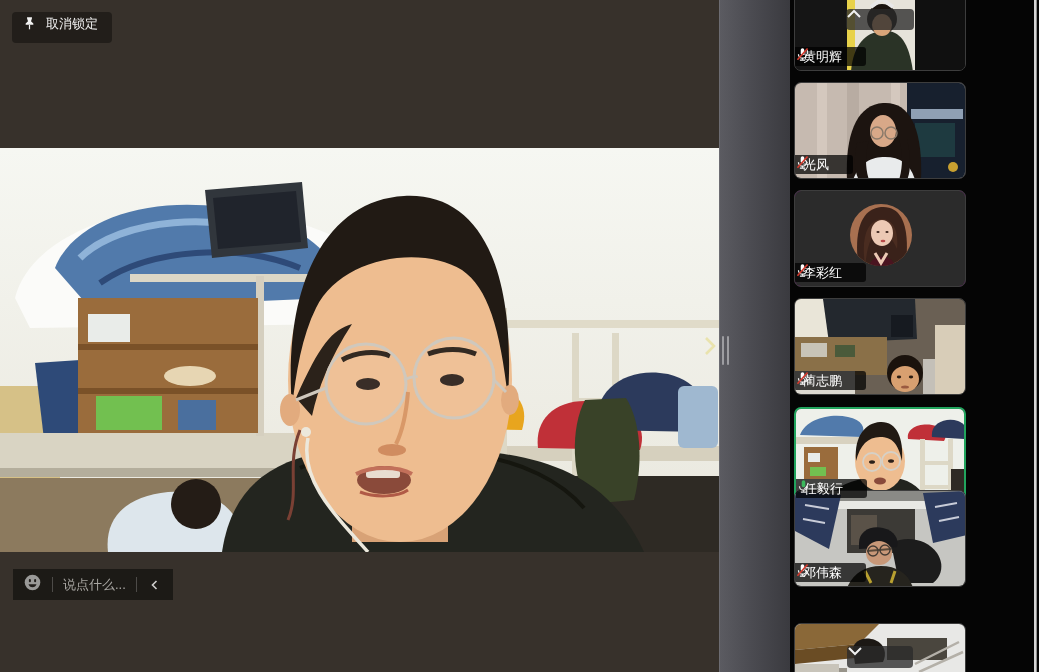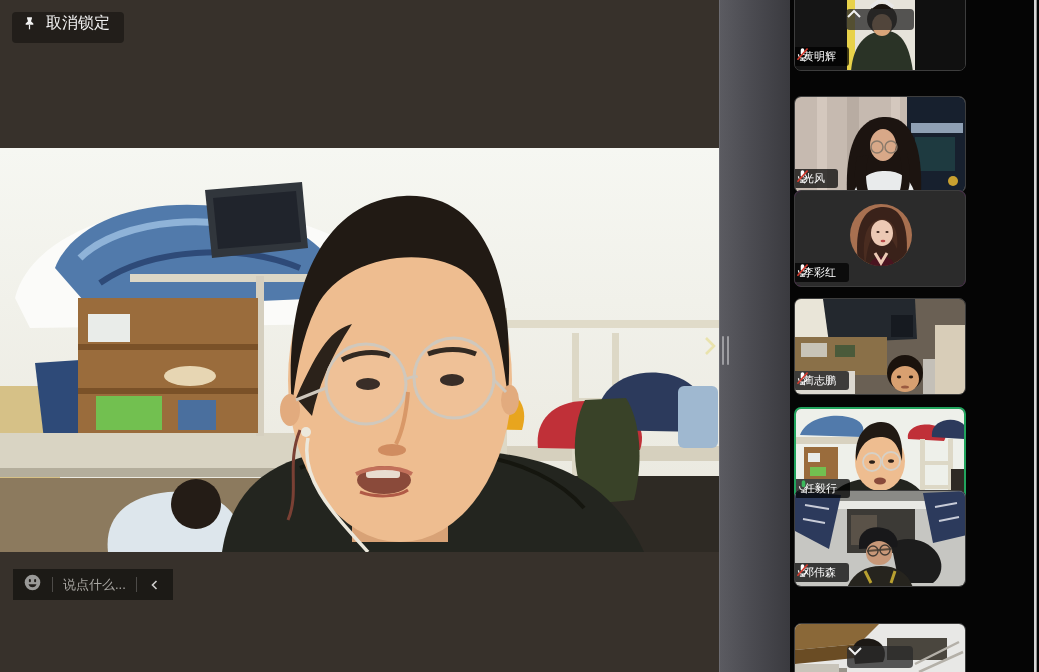--- a/index.html
+++ b/index.html
@@ -7,21 +7,21 @@
   #app{position:relative;width:1039px;height:672px;overflow:hidden;
        font-family:"Liberation Sans","DejaVu Sans",sans-serif;background:#37312b;}
 
   
   .stage{position:absolute;left:0;top:0;width:719px;height:672px;background:#37312b;}
   .main-video{position:absolute;left:0;top:148px;width:719px;height:404px;overflow:hidden;background:#eef0ea;}
   .main-video svg{display:block;}
 
   .pin-btn{position:absolute;left:12px;top:12px;height:31px;display:flex;align-items:center;gap:9px;
            padding:0 14px 8px 10px;background:rgba(28,25,22,0.78);border-radius:4px;color:#f2f2f2;
-           font-size:16px;cursor:pointer;z-index:30;}
+           font-size:13px;cursor:pointer;z-index:30;}
   .pin-btn .ico{display:flex;align-items:center;}
 
   .chat-bar{position:absolute;left:13px;top:569px;height:31px;display:flex;align-items:center;
             background:rgba(24,22,19,0.85);border-radius:0;padding:0 10px;gap:10px;z-index:30;}
   .chat-bar .divider{width:1px;height:15px;background:#4d4b48;}
   .chat-placeholder{font-size:13px;color:#a8a6a2;white-space:nowrap;}
   .chat-collapse{display:flex;align-items:center;padding:0 2px;cursor:pointer;}
 
   
   .strip{position:absolute;left:719px;top:0;width:71px;height:672px;
@@ -31,22 +31,22 @@
   .grip{position:absolute;top:336px;width:2px;height:29px;background:#9d9da1;border-radius:1px;}
   .grip.g1{left:722px;} .grip.g2{left:727px;}
 
   
   .sidebar{position:absolute;left:790px;top:0;width:249px;height:672px;background:#050505;overflow:hidden;}
   .tile{position:absolute;left:4px;width:172px;height:97px;border-radius:7px;overflow:hidden;
         border:1px solid #3d3d3d;background:#1a1a1a;cursor:pointer;}
   .tile.active{border:2px solid #21a45d;}
   .tile svg{display:block;position:absolute;left:0;top:0;}
   .name-tag{position:absolute;left:0;bottom:4px;display:flex;align-items:center;gap:4px;
-            background:rgba(0,0,0,0.72);padding:2px 13px 2px 4px;border-radius:0 3px 3px 0;
-            color:#fff;font-size:11px;line-height:15px;white-space:nowrap;z-index:5;}
+            background:rgba(0,0,0,0.72);padding:2px 24px 2px 4px;border-radius:0 3px 3px 0;
+            color:#fff;font-size:13px;line-height:15px;white-space:nowrap;z-index:5;}
   .scroll-btn{position:absolute;left:50%;transform:translateX(-50%);width:68px;height:21px;
               background:rgba(42,42,42,0.78);border-radius:4px;display:flex;align-items:center;
               justify-content:center;cursor:pointer;z-index:6;}
   .right-scrollline{position:absolute;left:1034px;top:0;width:3px;height:672px;background:#d6d6d6;
                     border-right:1px solid #8f8f8f;}
 </style>
 </head>
 <body>
 
 <div id="app">
@@ -212,21 +212,21 @@
             <path d="M3.7 7.6a4.3 4.3 0 0 0 8.6 0" fill="none" stroke="#fff" stroke-width="1.3"></path>
             <line x1="8" y1="12" x2="8" y2="13.6" stroke="#fff" stroke-width="1.3"></line>
             <line x1="5.2" y1="13.9" x2="10.8" y2="13.9" stroke="#fff" stroke-width="1.3"></line>
             <line x1="2.6" y1="13.6" x2="13.4" y2="1.6" stroke="#d63b2f" stroke-width="1.8"></line>
           </svg>
         </span>
         <span>黄明辉</span>
       </div>
     </div>
 
-    <div class="tile" style="top:96px">
+    <div class="tile" style="top:82px">
       <svg width="172" height="97" viewBox="0 0 172 97">
         <rect width="172" height="97" fill="#c6bab0"></rect>
         <rect x="22" y="0" width="10" height="97" fill="#d4c8be"></rect>
         <rect x="52" y="0" width="12" height="97" fill="#b8aca2"></rect>
         <rect x="96" y="0" width="9" height="97" fill="#d4c8be"></rect>
         <rect x="112" y="0" width="60" height="97" fill="#17202e"></rect>
         <rect x="116" y="26" width="52" height="10" fill="#8fa0b4"></rect>
         <rect x="120" y="40" width="40" height="34" fill="#1e3a40"></rect>
         <circle cx="158" cy="84" r="5" fill="#c8a030"></circle>
         <path d="M52 97 C50 50 62 22 88 20 C116 18 128 48 126 97 Z" fill="#1c1410"></path>

